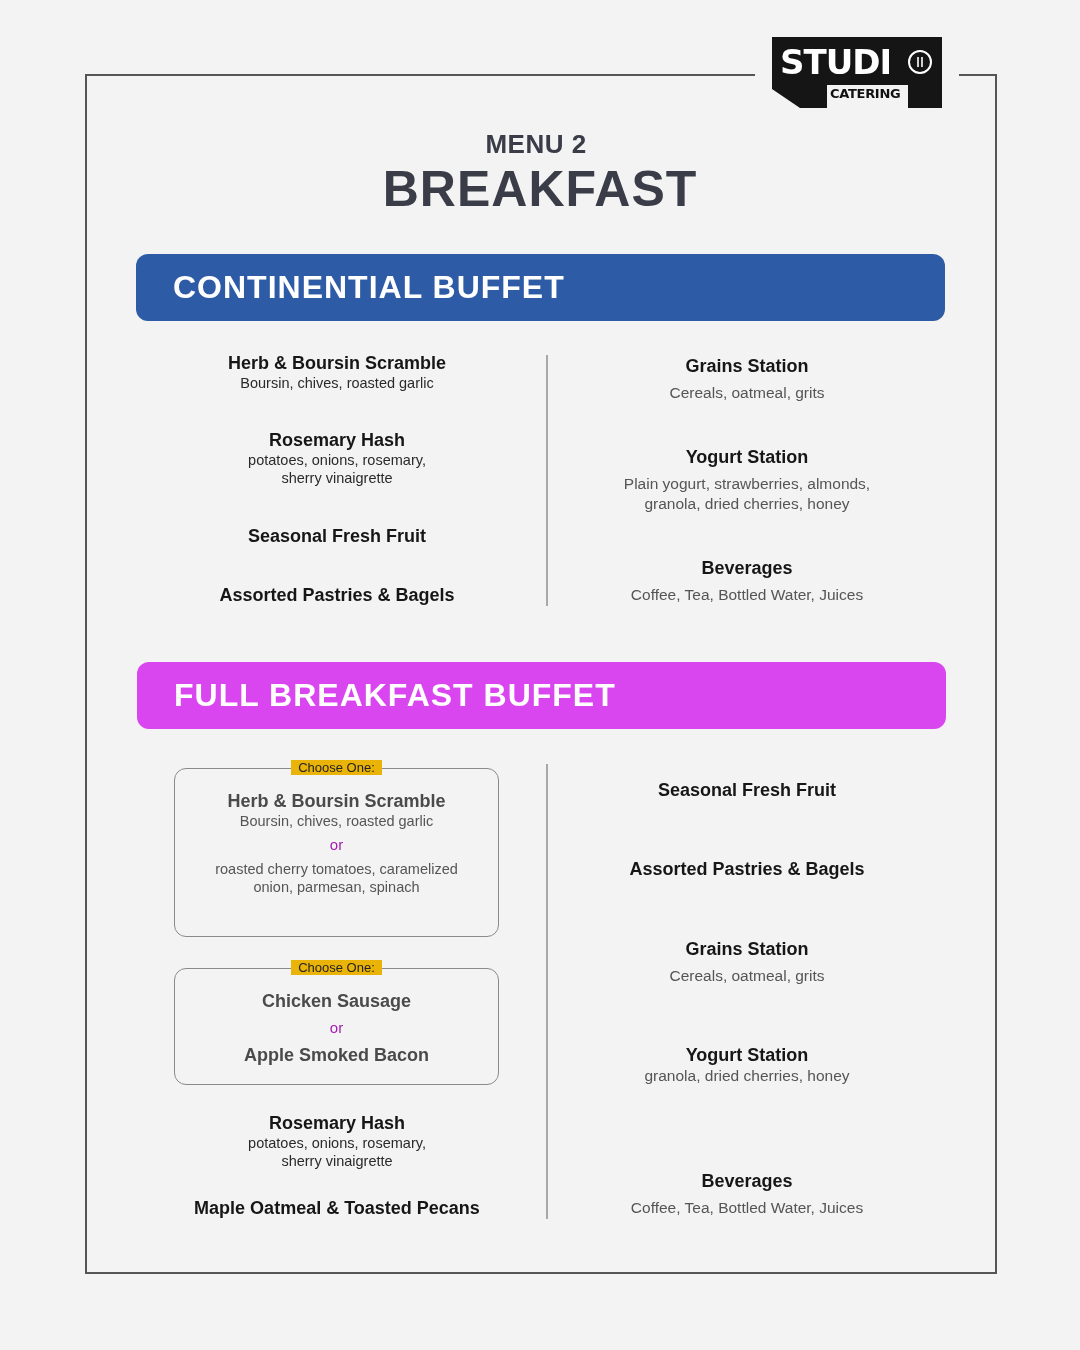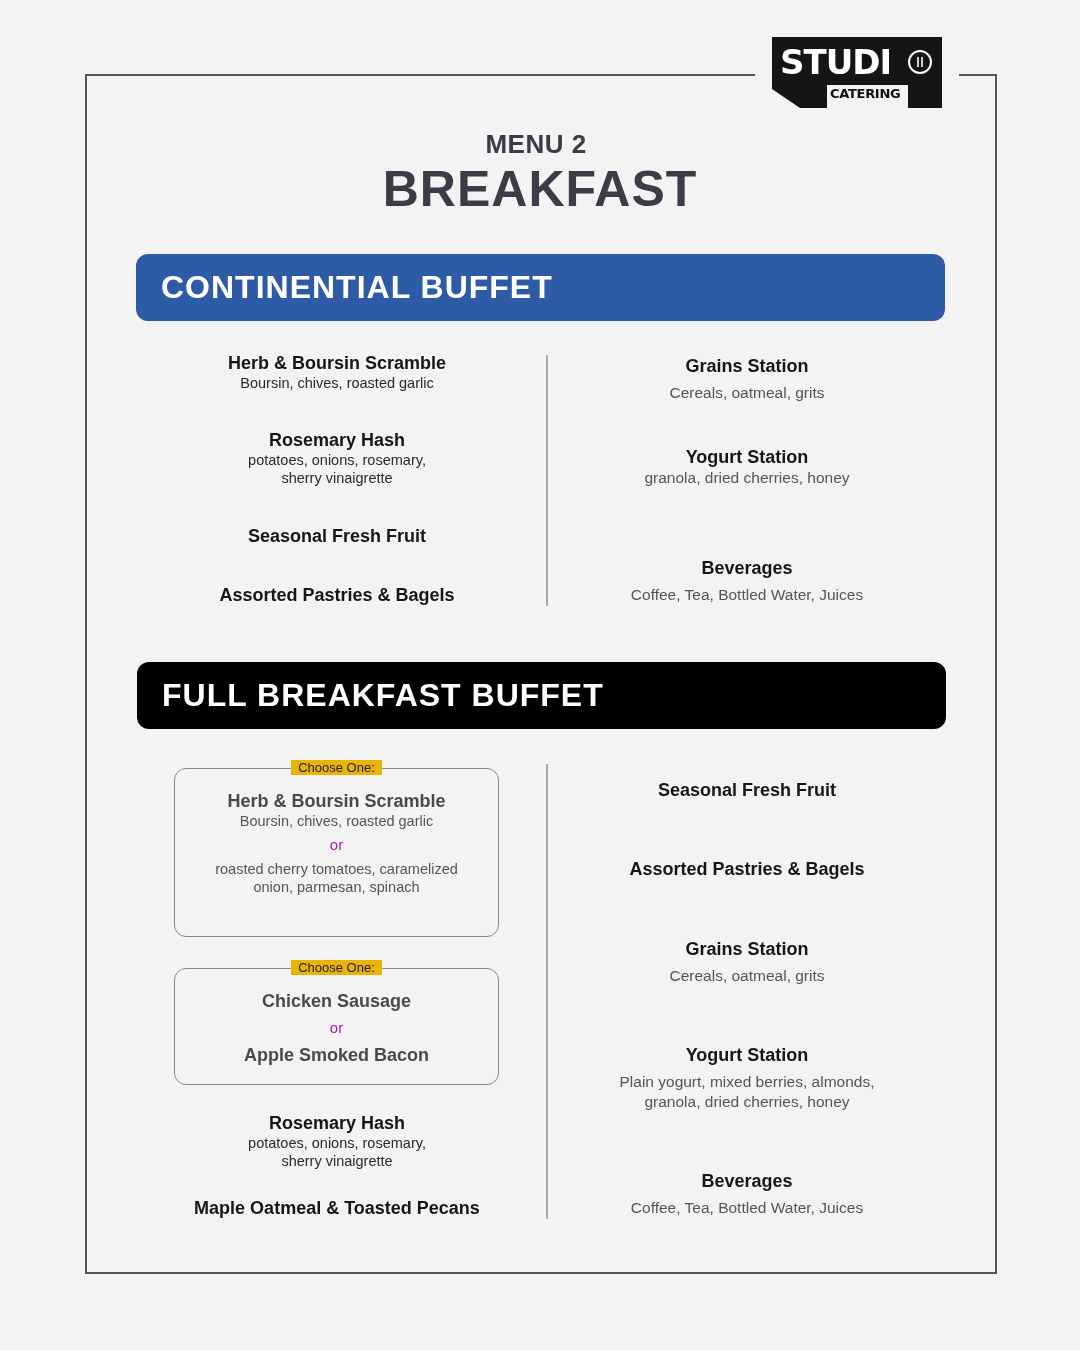--- a/index.html
+++ b/index.html
@@ -53,25 +53,25 @@
   }
   .menu-title {
     position: absolute; left: 0; width: 1080px; top: 160px;
     text-align: center; font-weight: bold; font-size: 50px;
     color: #3a3d48; letter-spacing: 1px;
   }
   .banner {
     position: absolute; left: 136px; width: 809px; height: 67px;
     border-radius: 12px; color: #fff;
     font-weight: bold; font-size: 32px; letter-spacing: 1px;
-    box-sizing: border-box; padding-left: 25px;
+    box-sizing: border-box; padding-left: 37px;
     line-height: 67px;
   }
   .banner.blue { top: 254px; background: #2e5ba6; }
-  .banner.green { top: 662px; left: 137px; background: #000000; }
+  .banner.green { top: 662px; left: 137px; background: #d946ef; }
 
   .divider {
     position: absolute; left: 546px; width: 2px; background: #a8a8a8;
   }
   .item {
     position: absolute; width: 340px; text-align: center;
   }
   .item.left { left: 167px; }
   .item.right { left: 577px; }
   .item-name { font-weight: bold; font-size: 18px; color: #161616; line-height: 22px; }
@@ -133,20 +133,21 @@
 <div class="item left" style="top:584px;">
   <div class="item-name">Assorted Pastries &amp; Bagels</div>
 </div>
 
 <div class="item right" style="top:355px;">
   <div class="item-name">Grains Station</div>
   <div class="item-desc">Cereals, oatmeal, grits</div>
 </div>
 <div class="item right" style="top:446px;">
   <div class="item-name">Yogurt Station</div>
+  <div class="item-desc">Plain yogurt, strawberries, almonds,</div>
   <div class="item-desc" style="margin-top:0">granola, dried cherries, honey</div>
 </div>
 <div class="item right" style="top:557px;">
   <div class="item-name">Beverages</div>
   <div class="item-desc">Coffee, Tea, Bottled Water, Juices</div>
 </div>
 
 <div class="banner green">FULL BREAKFAST BUFFET</div>
 <div class="divider" style="top:764px;height:455px;"></div>
 
@@ -184,19 +185,18 @@
 </div>
 <div class="item right" style="top:858px;">
   <div class="item-name">Assorted Pastries &amp; Bagels</div>
 </div>
 <div class="item right" style="top:938px;">
   <div class="item-name">Grains Station</div>
   <div class="item-desc">Cereals, oatmeal, grits</div>
 </div>
 <div class="item right" style="top:1044px;">
   <div class="item-name">Yogurt Station</div>
-  <div class="item-desc">Plain yogurt, mixed berries, almonds,</div>
   <div class="item-desc" style="margin-top:0">granola, dried cherries, honey</div>
 </div>
 <div class="item right" style="top:1170px;">
   <div class="item-name">Beverages</div>
   <div class="item-desc">Coffee, Tea, Bottled Water, Juices</div>
 </div>
 
 </body></html>

